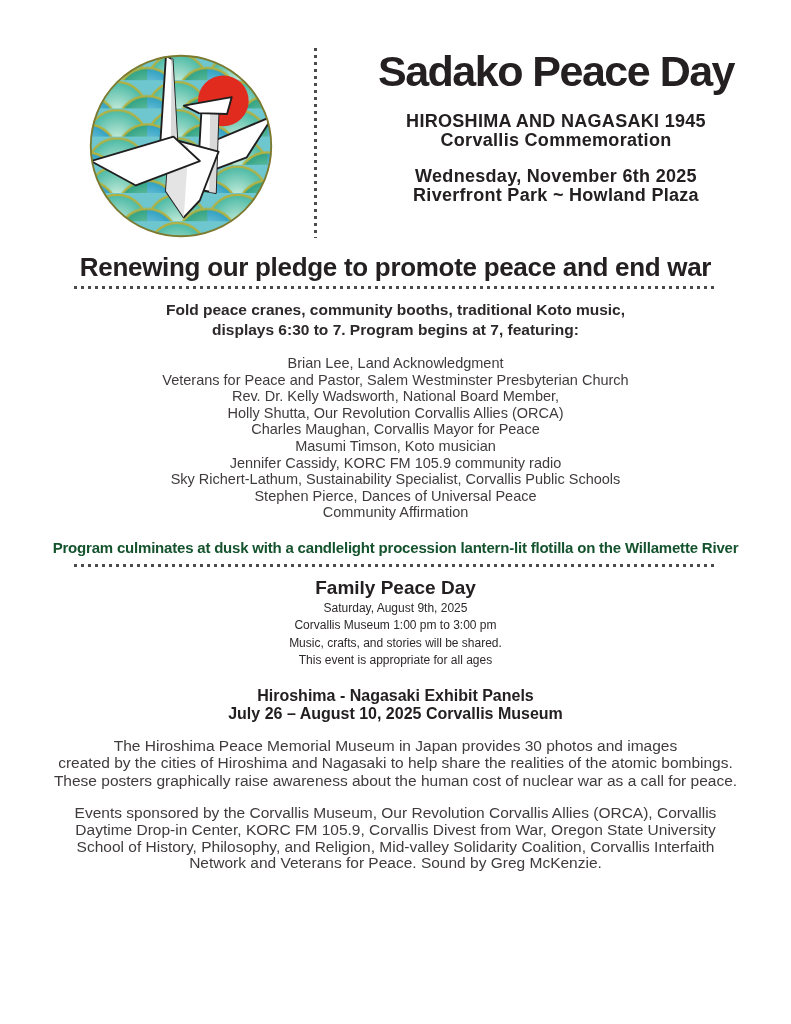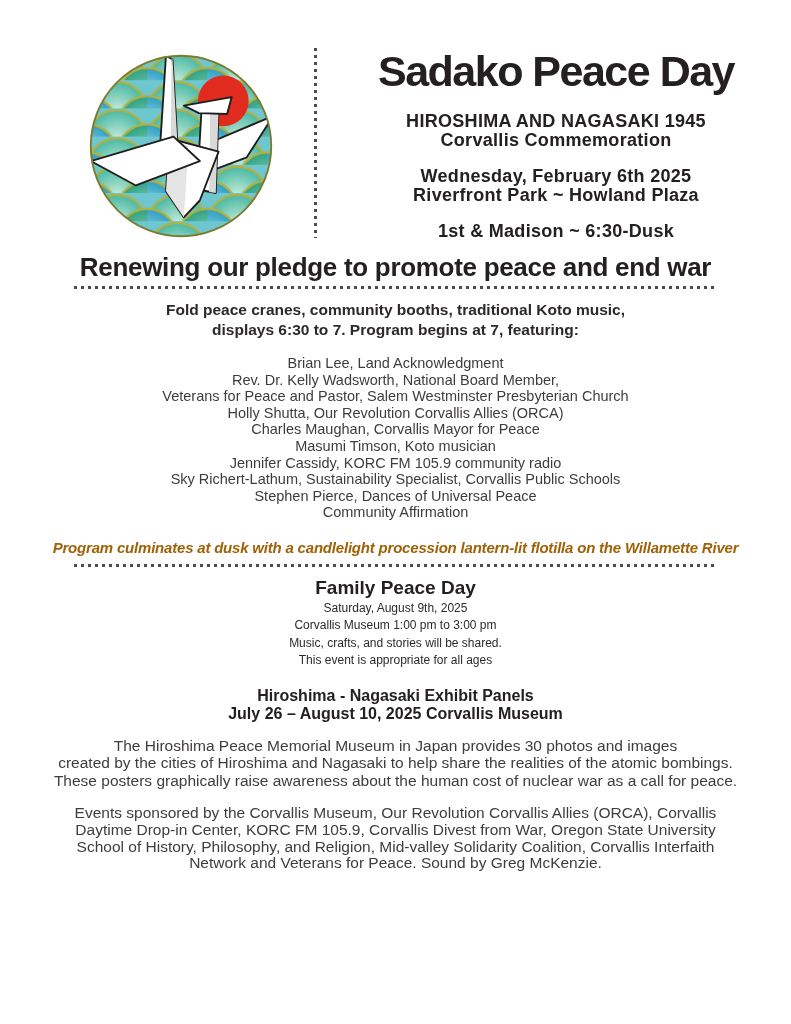--- a/index.html
+++ b/index.html
@@ -20,21 +20,21 @@
   .hgap { height:17px; }
   
   .main { position:absolute; top:250px; left:0; width:791px; text-align:center; }
   .headline { margin:0; font-size:26px; line-height:34px; font-weight:bold; color:#242021; letter-spacing:-.3px; }
   .dots {
     height:3px; margin:2px 74px 0;
     background-image:repeating-linear-gradient(to right,#4b4b4b 0 2.6px, transparent 2.6px 7px);
   }
   .intro { margin-top:11px; font-size:15.5px; line-height:20px; font-weight:bold; color:#2d292a; }
   .speakers { margin-top:15px; font-size:14.5px; line-height:16.6px; color:#403c3d; }
-  .flotilla { margin-top:17px; font-size:15px; line-height:20px; font-weight:bold; color:#a16207; letter-spacing:-.2px;font-style:italic; }
+  .flotilla { margin-top:17px; font-size:15px; line-height:20px; font-weight:bold; color:#14532d; letter-spacing:-.2px; }
   .dots2 { margin-top:6px; }
   .family { margin-top:9px;text-align:center; }
   .family-heading { font-size:19px; line-height:24px; font-weight:bold; color:#242021; }
   .bold-lines { font-size:12px; line-height:17.3px; font-weight:normal; color:#2d292a; }
   .exhibit { margin-top:18px; font-size:16px; line-height:17.5px; font-weight:bold; color:#242021; }
   .para { margin-top:15px; font-size:15.5px; line-height:17.3px; color:#403c3d; }
   .para2 { margin-top:16px; font-size:15.5px; line-height:16.8px; color:#403c3d; }
   .dots3 { margin-top:4px; }
   
   .footer { position:absolute; top:905px; left:0; width:791px; height:115px; }
@@ -95,40 +95,39 @@
       </svg>
     </div>
 
     <div class="vdots"></div>
 
     <div class="header-text">
       <h1 class="title">Sadako Peace Day</h1>
       <div class="sub">HIROSHIMA AND NAGASAKI 1945</div>
       <div class="sub">Corvallis Commemoration</div>
       <div class="hgap"></div>
-      <div class="sub">Wednesday, February 6th 2025</div>
+      <div class="sub">Wednesday, November 6th 2025</div>
       <div class="sub">Riverfront Park ~ Howland Plaza</div>
       <div class="hgap"></div>
-      <div class="sub">1st &amp; Madison ~ 6:30-Dusk</div>
     </div>
   </div>
 
   <div class="main">
     <h2 class="headline">Renewing our pledge to promote peace and end war</h2>
     <div class="dots"></div>
 
     <div class="intro">
       <div>Fold peace cranes, community booths, traditional Koto music,</div>
       <div>displays 6:30 to 7. Program begins at 7, featuring:</div>
     </div>
 
     <div class="speakers">
         <div>Brian Lee, Land Acknowledgment</div>
+        <div>Veterans for Peace and Pastor, Salem Westminster Presbyterian Church</div>
         <div>Rev. Dr. Kelly Wadsworth, National Board Member,</div>
-        <div>Veterans for Peace and Pastor, Salem Westminster Presbyterian Church</div>
         <div>Holly Shutta, Our Revolution Corvallis Allies (ORCA)</div>
         <div>Charles Maughan, Corvallis Mayor for Peace</div>
         <div>Masumi Timson, Koto musician</div>
         <div>Jennifer Cassidy, KORC FM 105.9 community radio</div>
         <div>Sky Richert-Lathum, Sustainability Specialist, Corvallis Public Schools</div>
         <div>Stephen Pierce, Dances of Universal Peace</div>
         <div>Community Affirmation</div>
       </div>
 
     <div class="flotilla">Program culminates at dusk with a candlelight procession lantern-lit flotilla on the Willamette River</div>

